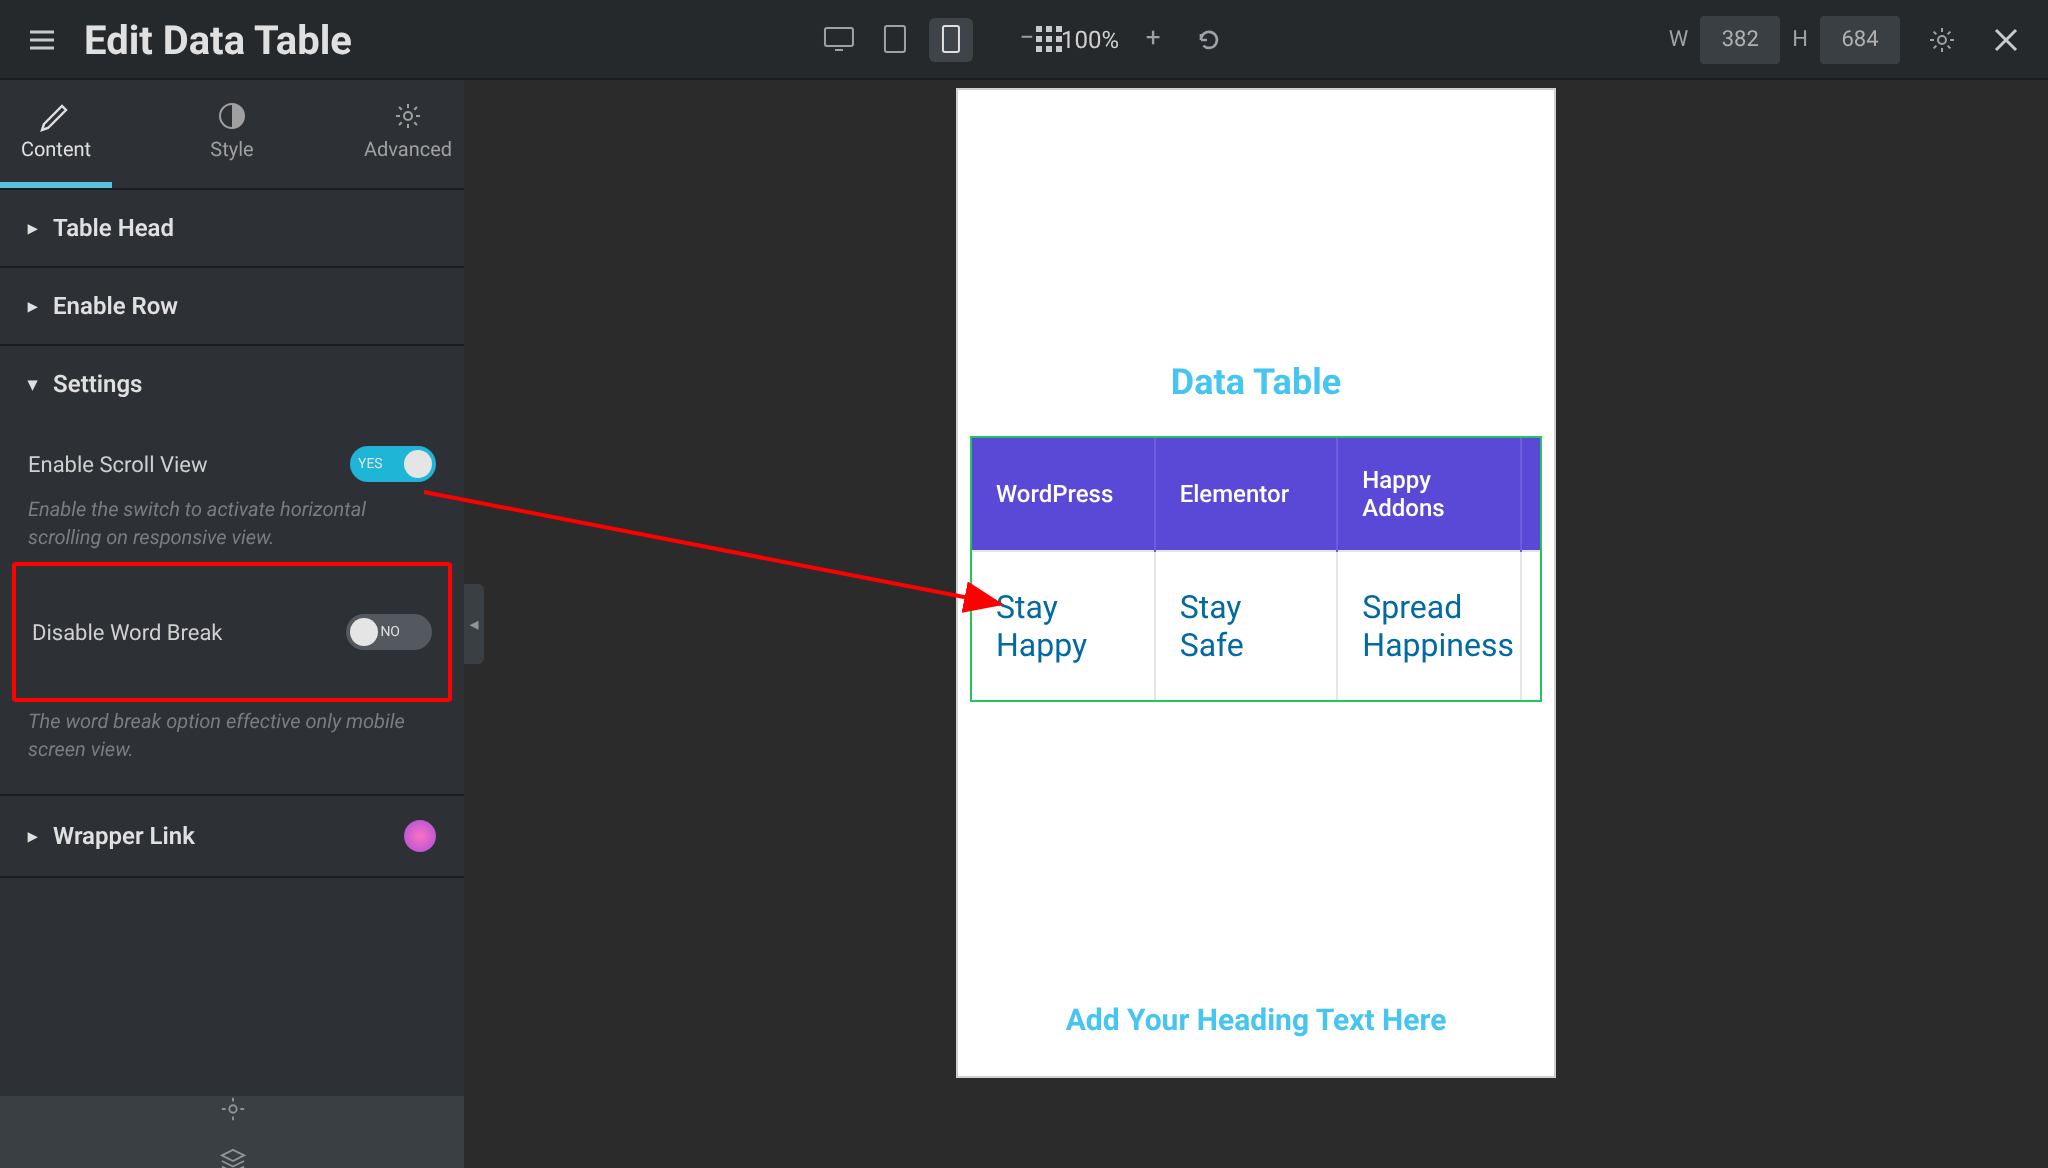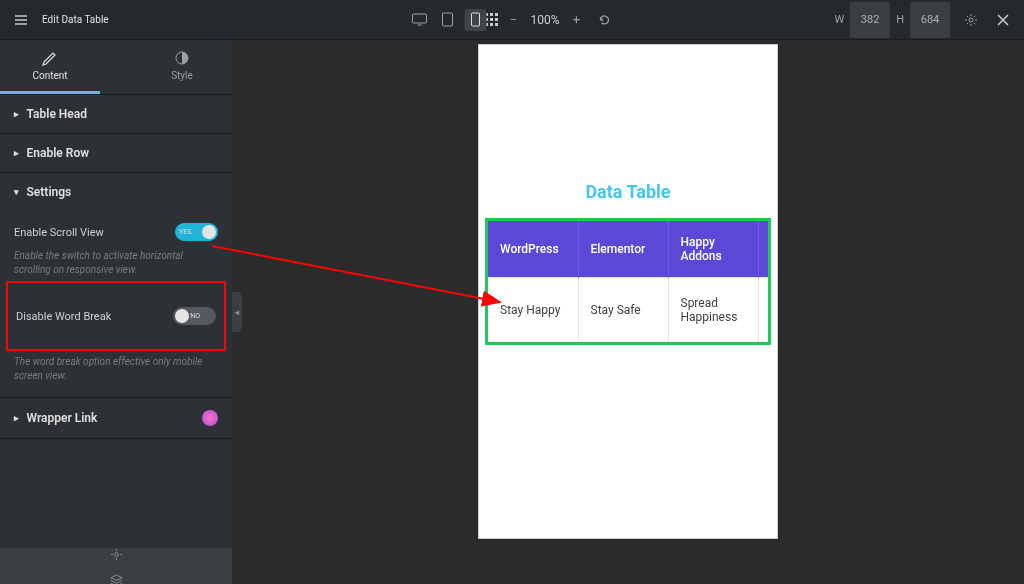--- a/index.html
+++ b/index.html
@@ -1,27 +1,27 @@
 <!DOCTYPE html>
 <html><head>
   <meta charset="utf-8">
   <style>
     * { margin: 0; padding: 0; box-sizing: border-box; font-family: -apple-system, BlinkMacSystemFont, "Segoe UI", Roboto, sans-serif; }
     body { background: #2b2b2b; width: 1024px; height: 584px; overflow: hidden; position: relative; }
 
     .topbar { height: 40px; background: #26292c; display: flex; align-items: center; justify-content: space-between; padding: 0 10px; border-bottom: 1px solid #1a1c1e; }
     .topbar-left { display: flex; align-items: center; gap: 10px; }
-    .topbar-title { color: #e0e0e0; font-size: 10px; font-weight: 400; }
+    .topbar-title { color: #e0e0e0; font-size: 20px; font-weight: 700; }
     .topbar-center { display: flex; align-items: center; gap: 6px; position: absolute; left: 50%; transform: translateX(-50%); }
     .topbar-right { display: flex; align-items: center; gap: 10px; }
     .icon-btn { width: 22px; height: 22px; display: flex; align-items: center; justify-content: center; color: #a0a0a0; cursor: pointer; font-size: 13px; }
     .icon-btn.active { background: #3f444a; border-radius: 3px; color: #c8cacd; }
     .zoom-controls { display: flex; align-items: center; gap: 6px; margin-left: 10px; color: #d0d0d0; font-size: 12px; }
     .dim-controls { display: flex; align-items: center; gap: 6px; color: #9da2a7; font-size: 11px; }
-    .dim-input { width: 40px; height: 36px; background: #3a3f44; border: none; color: #b0b0b0; text-align: center; font-size: 11px; border-radius: 2px; }
+    .dim-input { width: 40px; height: 24px; background: #3a3f44; border: none; color: #b0b0b0; text-align: center; font-size: 11px; border-radius: 2px; }
 
     .sidebar { width: 232px; height: calc(100% - 40px); position: absolute; left: 0; top: 40px; background: #2d3034; display: flex; flex-direction: column; }
     .tabs { display: flex; border-bottom: 1px solid #1a1c1e; gap: 32px; }
     .tab { flex: 1; padding: 10px 4px; text-align: center; color: #a0a0a0; font-size: 10px; cursor: pointer; }
     .tab.active { border-bottom: 3px solid #5bc0de; color: #e0e0e0; }
     .tab-icon { display: block; margin: 0 auto 4px; width: 16px; height: 16px; }
 
     .panel-section { border-bottom: 1px solid #1a1c1e; }
     .panel-header { padding: 12px 14px; color: #e0e0e0; font-size: 12px; font-weight: 600; display: flex; align-items: center; gap: 8px; cursor: pointer; }
     .panel-header .chev { font-size: 9px; }
@@ -44,25 +44,25 @@
     .footer-icon { color: #8f949a; font-size: 12px; cursor: pointer; }
     .update-btn { margin-left: auto; background: #39b54a; color: #fff; border: none; padding: 6px 14px; font-size: 11px; font-weight: 600; cursor: pointer; border-radius: 2px; }
     .update-split { background: #39b54a; color: #fff; border: none; border-left: 1px solid #2d9039; padding: 6px 7px; font-size: 10px; cursor: pointer; border-radius: 0 2px 2px 0; }
 
     .collapse-handle { position: absolute; right: -10px; top: 50%; transform: translateY(-50%); width: 10px; height: 40px; background: #3a3f44; display: flex; align-items: center; justify-content: center; color: #8f949a; font-size: 9px; cursor: pointer; border-radius: 0 3px 3px 0; }
 
     .canvas-area { position: absolute; left: 232px; right: 0; top: 40px; bottom: 0; display: flex; align-items: flex-start; justify-content: center; padding-top: 4px; }
     .device-frame { width: 300px; background: #ffffff; border: 1px solid #d0d0d0; min-height: 495px; position: relative; padding: 6px; }
 
     .widget-title { color: #46c5f0; text-align: center; font-size: 18px; font-weight: 700; margin-top: 130px; margin-bottom: 16px; }
-    .data-table-wrap { border: 3px solid #22c55e; overflow: hidden; }
+    .data-table-wrap { border: 1px solid #22c55e; overflow: hidden; }
     .data-table { width: 100%; border-collapse: collapse; table-layout: fixed; }
     .data-table th { background: #5a48d6; color: #fff; padding: 14px 12px; font-size: 12px; font-weight: 500; text-align: left; border-right: 1px solid rgba(255,255,255,0.12); vertical-align: middle; }
     .data-table th:last-child { border-right: none; border-top-right-radius: 0; width: 10px; padding: 0; }
-    .data-table td { padding: 18px 12px; font-size: 12px; color: #404040; text-align: left; border-right: 1px solid #e5e5e5; border-top: 1px solid #e5e5e5; }
+    .data-table td { padding: 18px 12px; font-size: 16px; color: #0369a1; text-align: left; border-right: 1px solid #e5e5e5; border-top: 1px solid #e5e5e5; }
     .data-table td:last-child { border-right: none; width: 10px; padding: 0; }
 
     .heading-placeholder { color: #46c5f0; text-align: center; font-size: 15px; font-weight: 700; margin-top: 150px; }
 
     .annotation-arrow { position: absolute; pointer-events: none; }
 
     .wrapper-link-badge { width: 16px; height: 16px; background: radial-gradient(circle, #f972c2, #aa4ed8); border-radius: 50%; display: inline-block; }
   </style>
 </head>
 <body>
@@ -147,20 +147,27 @@
           <path d="M2 12l9-9 2 2-9 9-3 1 1-3z" stroke="#e0e0e0" fill="none" stroke-width="1.2"></path>
         </svg>
       <span>Content</span>
     </div>
     <div class="tab">
       <svg class="tab-icon" viewBox="0 0 16 16">
           <circle cx="8" cy="8" r="6" stroke="#a0a0a0" fill="none"></circle>
           <path d="M8 2a6 6 0 0 1 0 12z" fill="#a0a0a0"></path>
         </svg>
       <span>Style</span>
+    </div>
+    <div class="tab">
+      <svg class="tab-icon" viewBox="0 0 16 16">
+          <circle cx="8" cy="8" r="2" stroke="#a0a0a0" fill="none"></circle>
+          <path d="M8 2v2M8 12v2M2 8h2M12 8h2M3.5 3.5l1.4 1.4M11.1 11.1l1.4 1.4M3.5 12.5l1.4-1.4M11.1 4.9l1.4-1.4" stroke="#a0a0a0"></path>
+        </svg>
+      <span>Advanced</span>
     </div>
   </div>
 
   <div class="panel-section">
     <div class="panel-header">
         <span class="chev">▸</span>
         <span>Table Head</span>
       </div>
   </div>
 
@@ -259,20 +266,21 @@
         <tbody>
           <tr>
             <td>Stay Happy</td>
             <td>Stay Safe</td>
             <td>Spread Happiness</td>
             <td></td>
           </tr>
         </tbody>
       </table>
     </div>
+    <div class="heading-placeholder">Add Your Heading Text Here</div>
   </div>
 </div>
 
 <svg class="annotation-arrow" style="left:210px;top:240px;width:300px;height:80px;">
   <defs>
       <marker id="arr" markerWidth="10" markerHeight="8" refX="9" refY="4" orient="auto">
         <path d="M0,0 L10,4 L0,8 z" fill="#ff0000"></path>
       </marker>
     </defs>
   <line x1="2" y1="6" x2="290" y2="62" stroke="#ff0000" stroke-width="2" marker-end="url(#arr)"></line>

